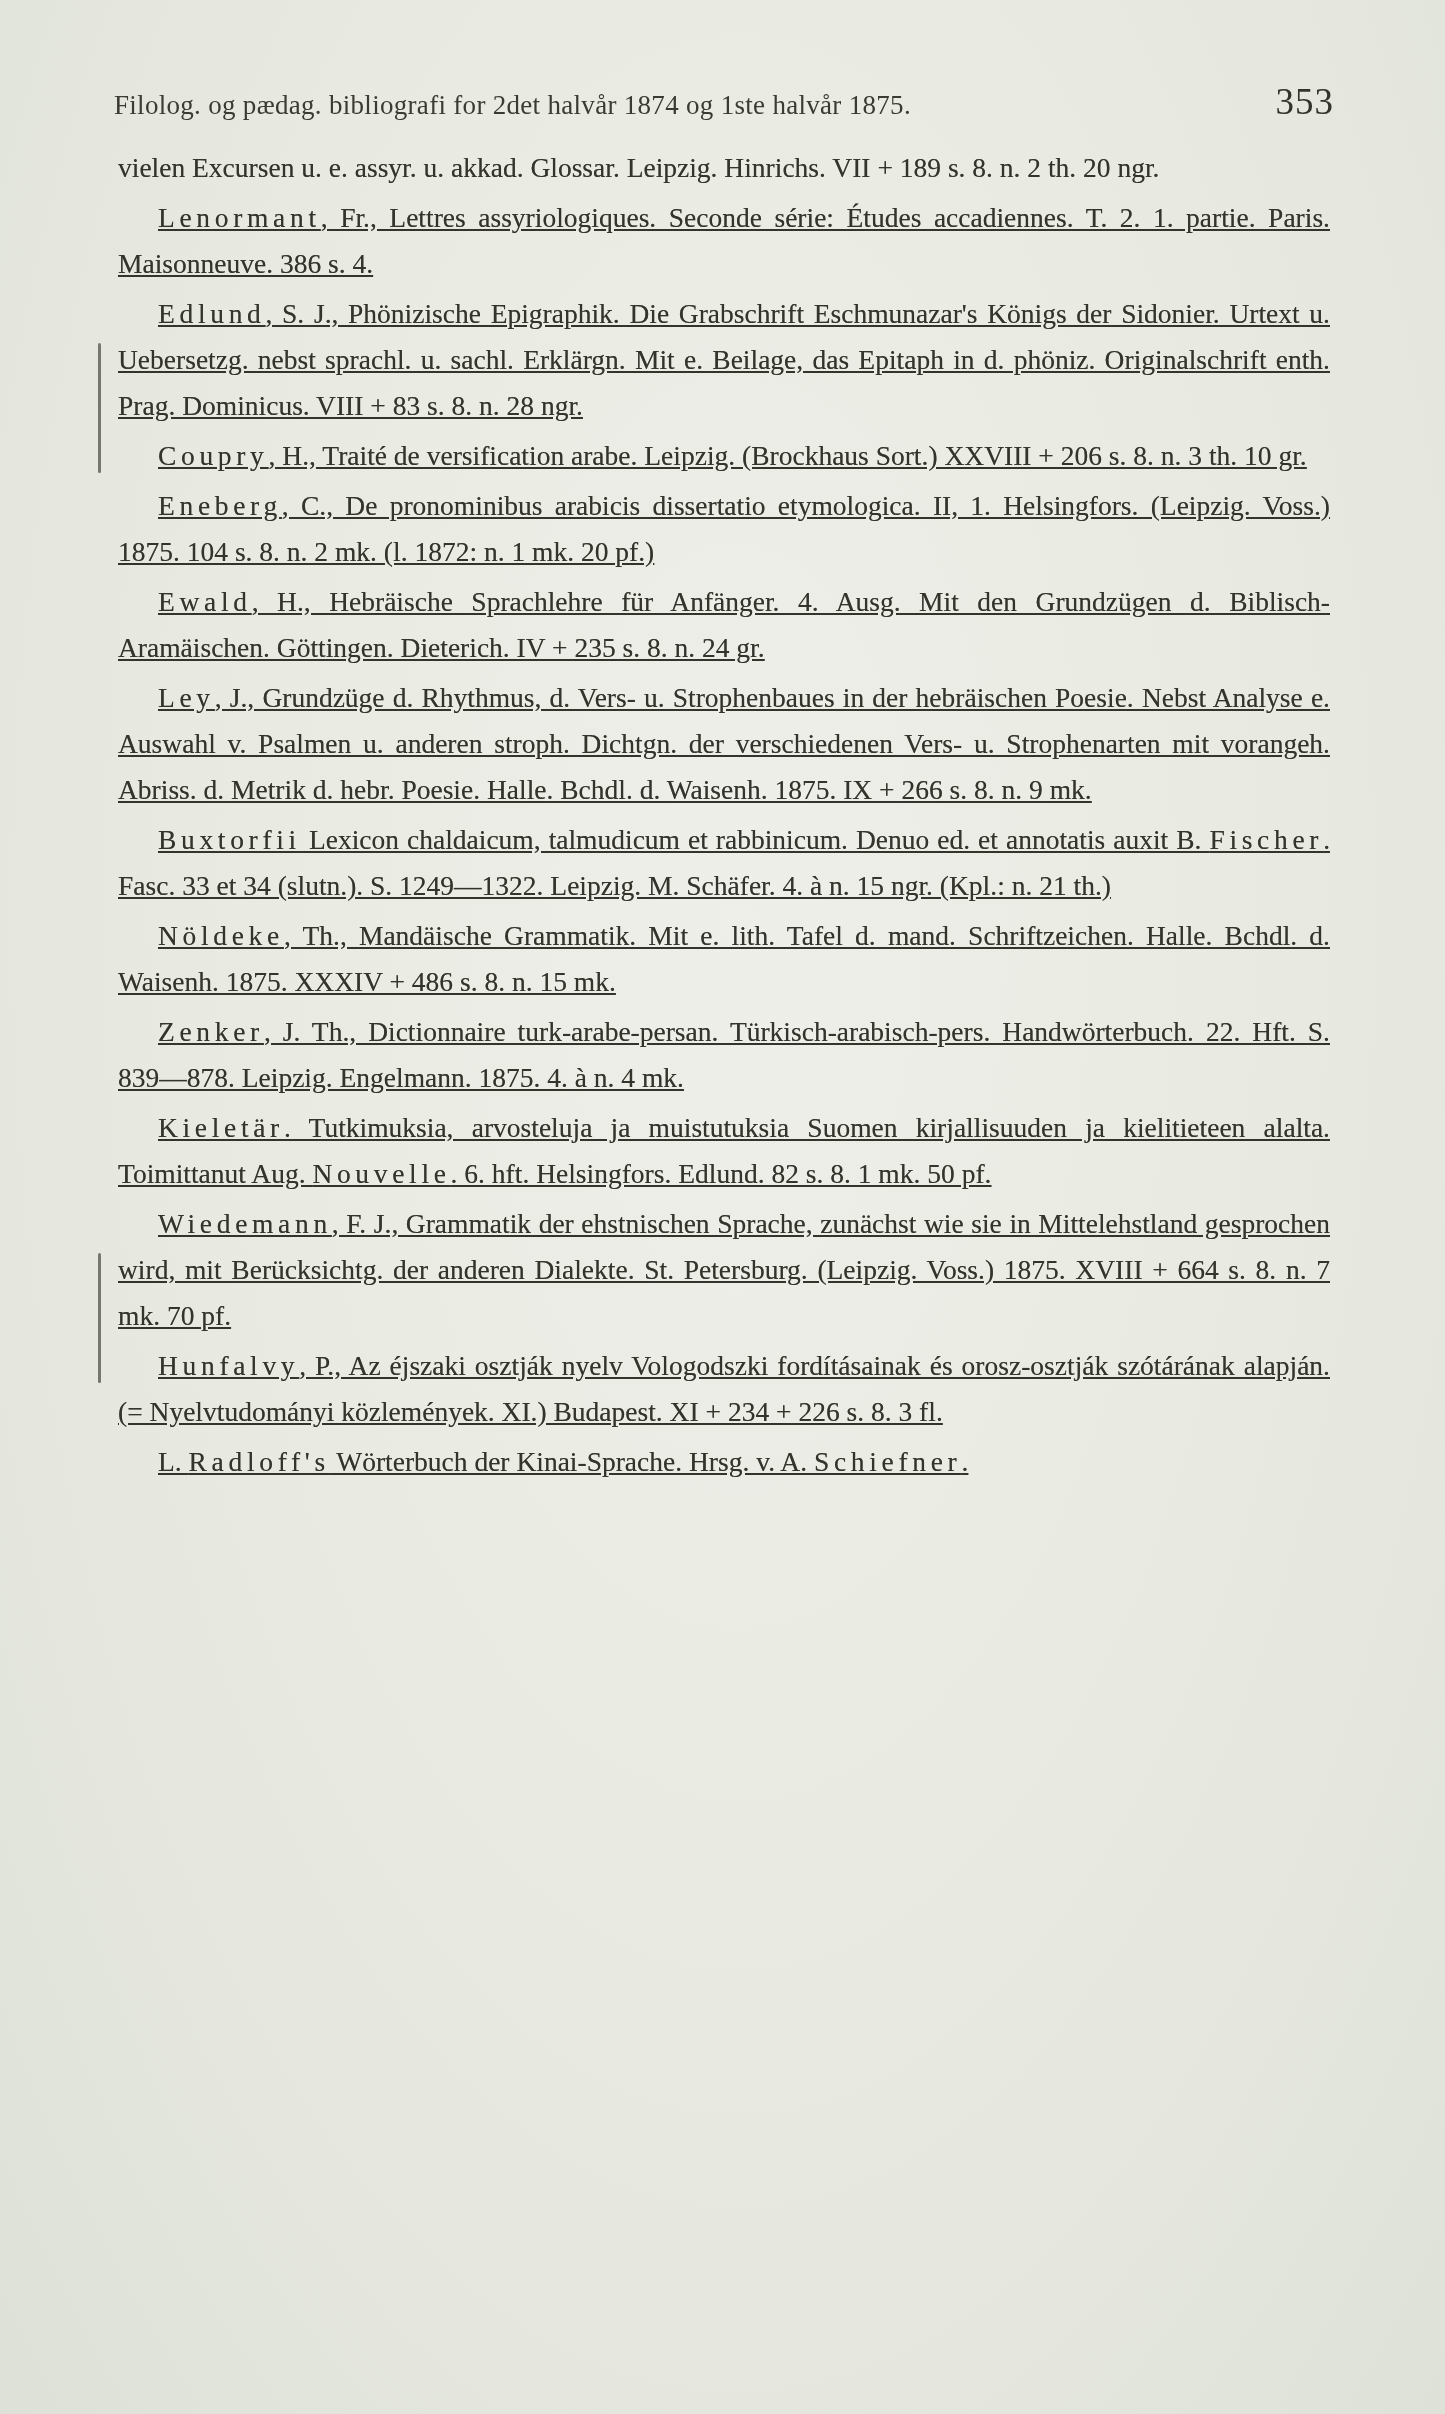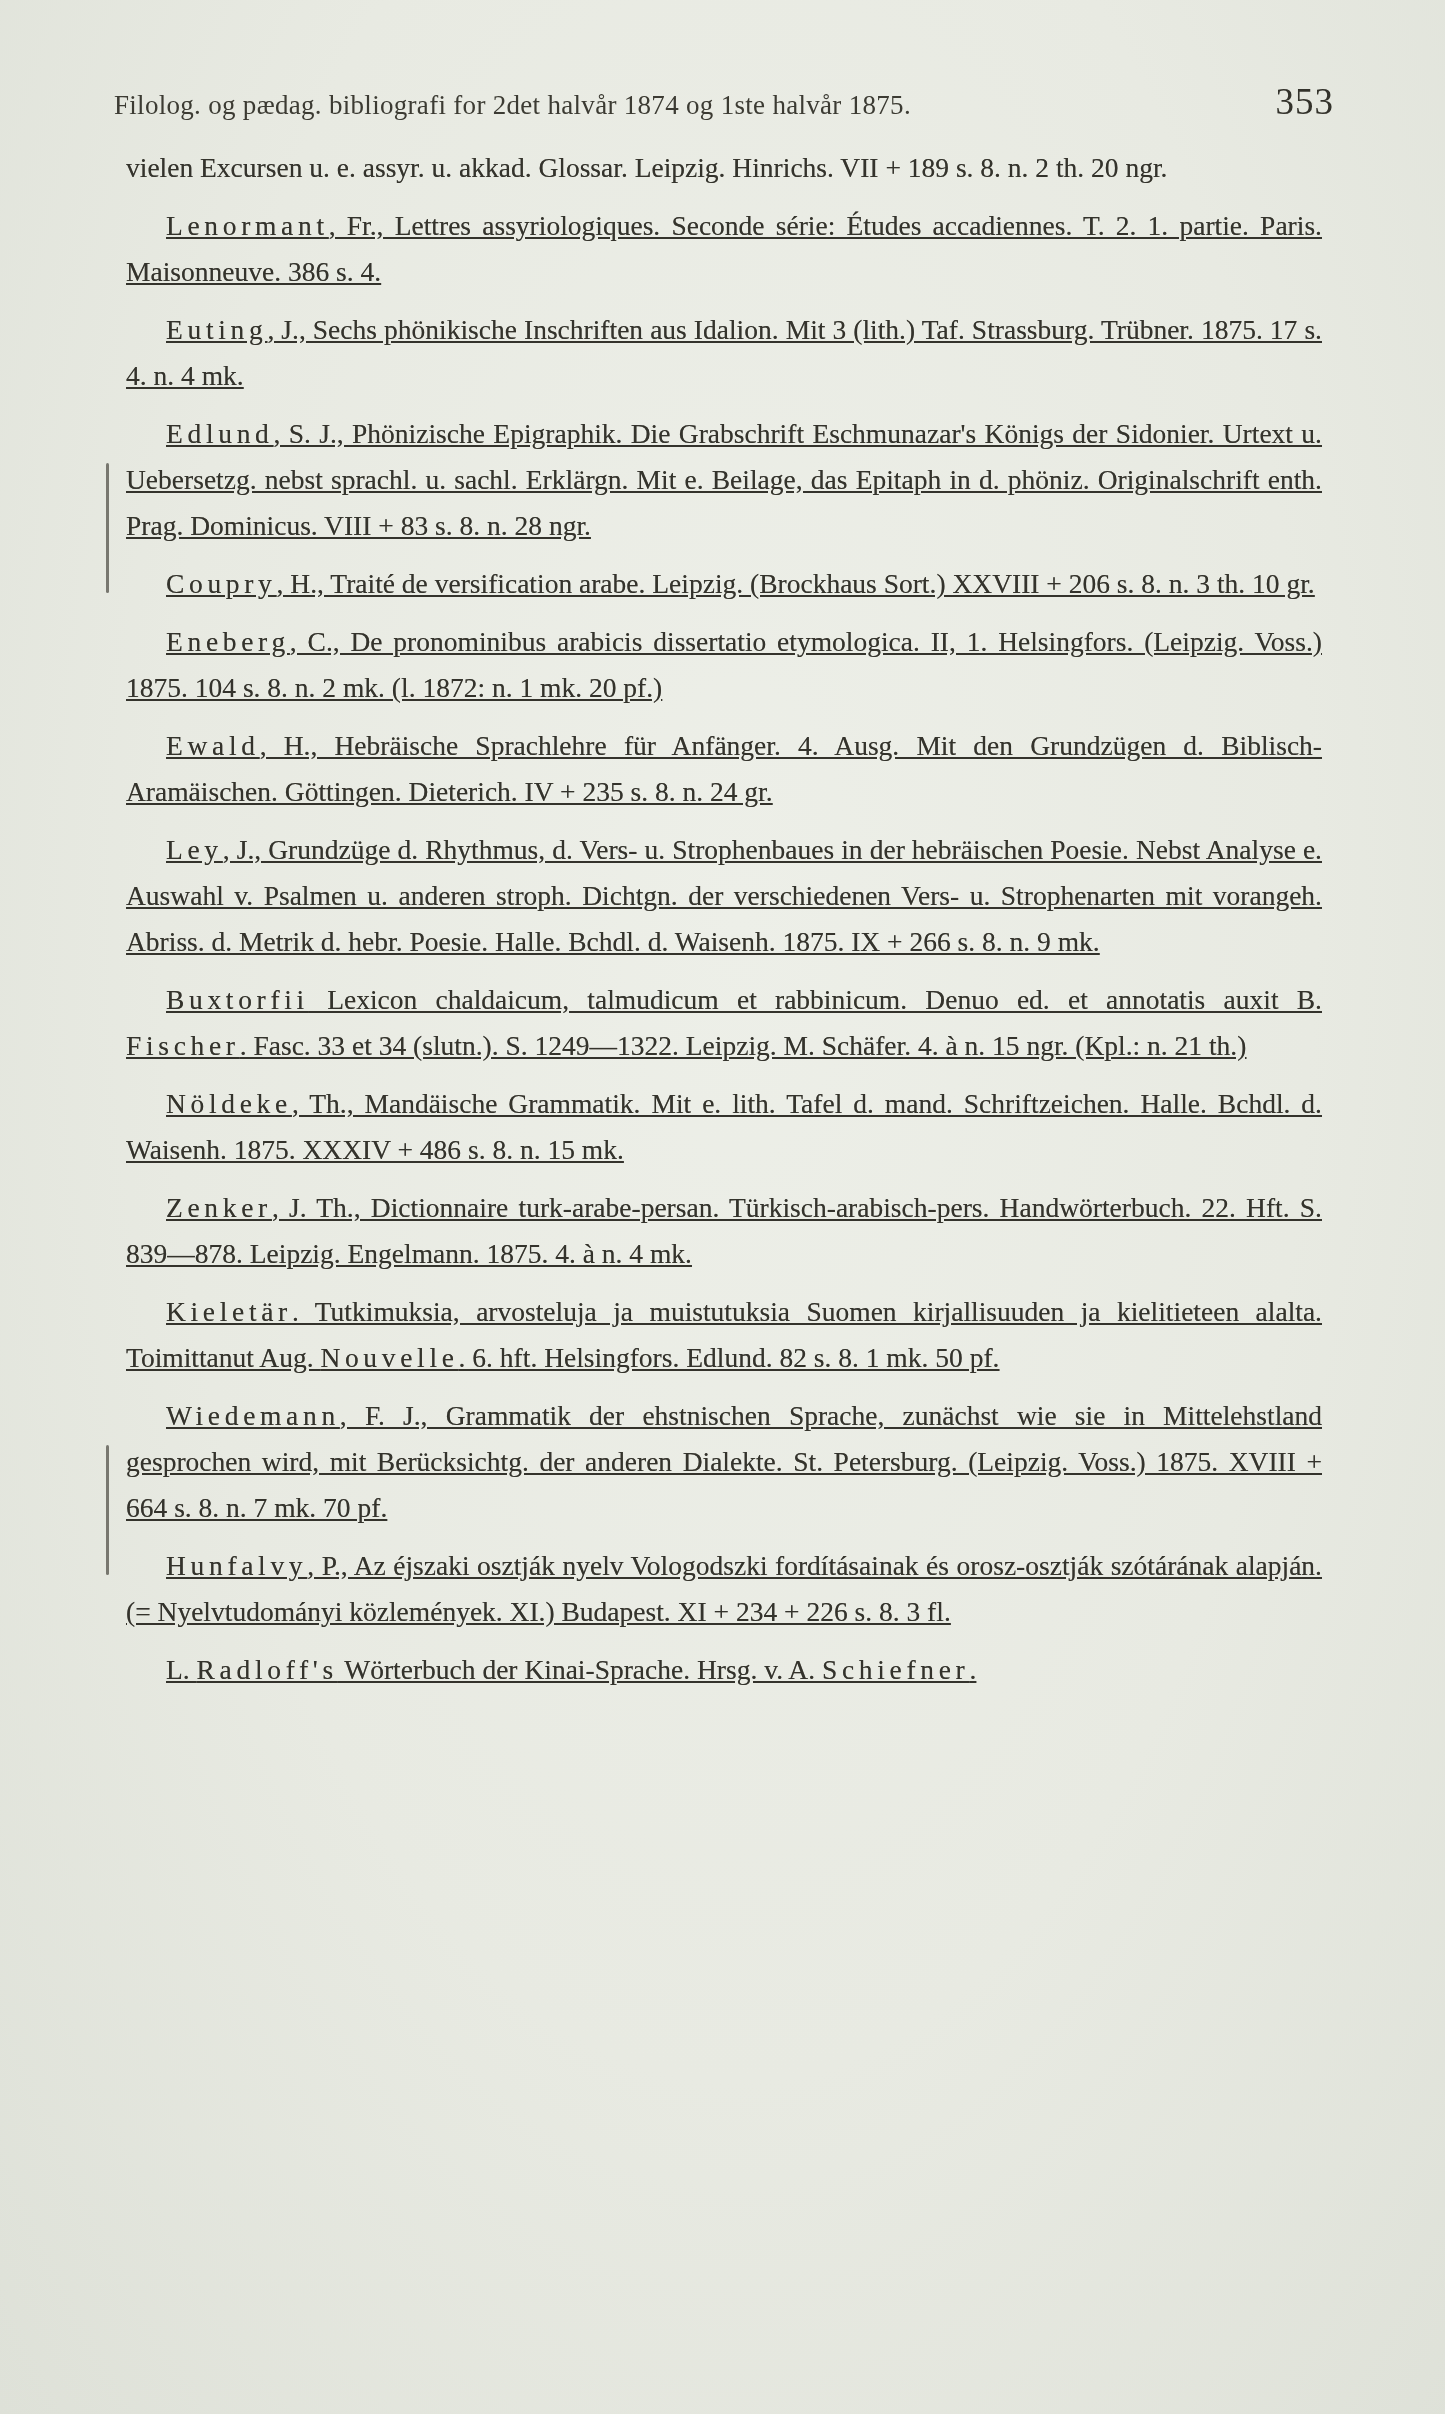--- a/index.html
+++ b/index.html
@@ -35,21 +35,21 @@
     text-align: right;
   }
   .entries {
     margin-top: 22px;
     font-size: 27.5px;
     line-height: 46px;
     color: #34332c;
     text-align: justify;
     text-shadow: 0 0 0.5px rgba(52,51,44,0.55);
   }
-  .entry { margin: 12px; position: relative; }
+  .entry { margin: 4px; position: relative; }
   .entry.indent { text-indent: 40px; text-decoration: underline; }
   .spaced { letter-spacing: 0.17em; }
   .mark-bar {
     position: absolute;
     left: -20px;
     top: 52px;
     width: 3px;
     height: 130px;
     background: #53524a;
     opacity: 0.75;
@@ -72,21 +72,20 @@
 
 <div class="page">
   <div class="content">
     <div class="header">
       <span class="header-title">Filolog. og pædag. bibliografi for 2det halvår 1874 og 1ste halvår 1875.</span>
       <span class="page-number">353</span>
     </div>
     <div class="entries">
         <p class="entry"><span class="plain">vielen Excursen u. e. assyr. u. akkad. Glossar. Leipzig. Hinrichs. VII + 189 s. 8. n. 2 th. 20 ngr.</span></p>
         <p class="entry indent"><span class="spaced">Lenormant</span><span class="plain">, Fr., Lettres assyriologiques. Seconde série: Études accadiennes. T. 2. 1. partie. Paris. Maisonneuve. 386 s. 4.</span></p>
-        <p class="entry indent"><span class="spaced">Euting</span><span class="plain">, J., Sechs phönikische Inschriften aus Idalion. Mit 3 (lith.) Taf. Strassburg. Trübner. 1875. 17 s. 4. n. 4 mk.</span></p>
         <p class="entry indent"><span class="mark-bar"></span><span class="spaced">Edlund</span><span class="plain">, S. J., Phönizische Epigraphik. Die Grabschrift Eschmunazar's Königs der Sidonier. Urtext u. Uebersetzg. nebst sprachl. u. sachl. Erklärgn. Mit e. Beilage, das Epitaph in d. phöniz. Originalschrift enth. Prag. Dominicus. VIII + 83 s. 8. n. 28 ngr.</span></p>
         <p class="entry indent"><span class="spaced">Coupry</span><span class="plain">, H., Traité de versification arabe. Leipzig. (Brockhaus Sort.) XXVIII + 206 s. 8. n. 3 th. 10 gr.</span></p>
         <p class="entry indent"><span class="spaced">Eneberg</span><span class="plain">, C., De pronominibus arabicis dissertatio etymologica. II, 1. Helsingfors. (Leipzig. Voss.) 1875. 104 s. 8. n. 2 mk. (l. 1872: n. 1 mk. 20 pf.)</span></p>
         <p class="entry indent"><span class="spaced">Ewald</span><span class="plain">, H., Hebräische Sprachlehre für Anfänger. 4. Ausg. Mit den Grundzügen d. Biblisch-Aramäischen. Göttingen. Dieterich. IV + 235 s. 8. n. 24 gr.</span></p>
         <p class="entry indent"><span class="spaced">Ley</span><span class="plain">, J., Grundzüge d. Rhythmus, d. Vers- u. Strophenbaues in der hebräischen Poesie. Nebst Analyse e. Auswahl v. Psalmen u. anderen stroph. Dichtgn. der verschiedenen Vers- u. Strophenarten mit vorangeh. Abriss. d. Metrik d. hebr. Poesie. Halle. Bchdl. d. Waisenh. 1875. IX + 266 s. 8. n. 9 mk.</span></p>
         <p class="entry indent"><span class="spaced">Buxtorfii</span><span class="plain"> Lexicon chaldaicum, talmudicum et rabbinicum. Denuo ed. et annotatis auxit B. </span><span class="spaced">Fischer</span><span class="plain">. Fasc. 33 et 34 (slutn.). S. 1249—1322. Leipzig. M. Schäfer. 4. à n. 15 ngr. (Kpl.: n. 21 th.)</span></p>
         <p class="entry indent"><span class="spaced">Nöldeke</span><span class="plain">, Th., Mandäische Grammatik. Mit e. lith. Tafel d. mand. Schriftzeichen. Halle. Bchdl. d. Waisenh. 1875. XXXIV + 486 s. 8. n. 15 mk.</span></p>
         <p class="entry indent"><span class="spaced">Zenker</span><span class="plain">, J. Th., Dictionnaire turk-arabe-persan. Türkisch-arabisch-pers. Handwörterbuch. 22. Hft. S. 839—878. Leipzig. Engelmann. 1875. 4. à n. 4 mk.</span></p>
         <p class="entry indent"><span class="spaced">Kieletär</span><span class="plain">. Tutkimuksia, arvosteluja ja muistutuksia Suomen kirjallisuuden ja kielitieteen alalta. Toimittanut Aug. </span><span class="spaced">Nouvelle</span><span class="plain">. 6. hft. Helsingfors. Edlund. 82 s. 8. 1 mk. 50 pf.</span></p>
         <p class="entry indent"><span class="mark-bar"></span><span class="spaced">Wiedemann</span><span class="plain">, F. J., Grammatik der ehstnischen Sprache, zunächst wie sie in Mittelehstland gesprochen wird, mit Berücksichtg. der anderen Dialekte. St. Petersburg. (Leipzig. Voss.) 1875. XVIII + 664 s. 8. n. 7 mk. 70 pf.</span></p>

